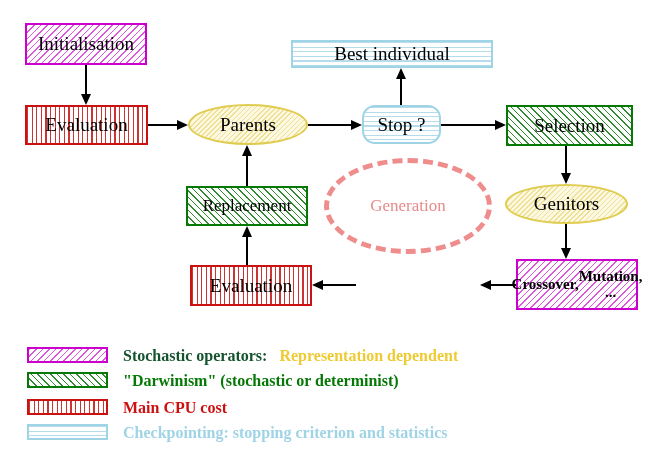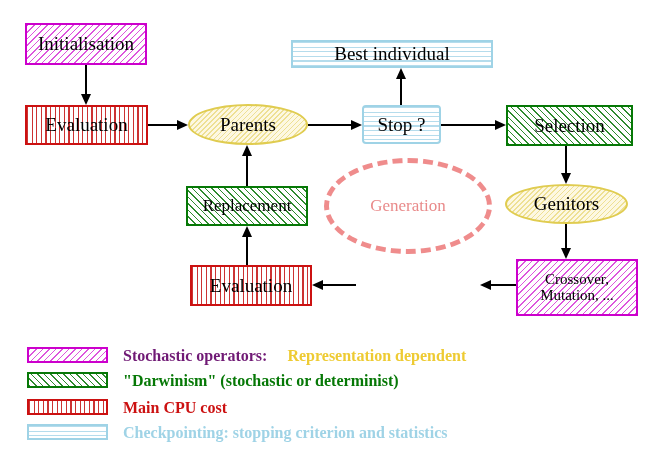--- a/index.html
+++ b/index.html
@@ -26,21 +26,21 @@
     background:repeating-linear-gradient(90deg,#cc3333 0 1.3px,#ffffff 1.3px 4.6px);
   }
   .hatch-cyan{
     border:2px solid #9fd3e6;
     background:repeating-linear-gradient(180deg,#b5dcec 0 1.3px,#ffffff 1.3px 4.6px);
   }
   .ellipse-yellow{
     border:2px solid #e0cc50;border-radius:50%;
     background:repeating-linear-gradient(135deg,#eee094 0 1.2px,#fdf8e2 1.2px 3.6px);
   }
-  .rounded{border-radius:4px;}
+  .rounded{border-radius:13px;}
   
   #generation{
     position:absolute;left:324px;top:158px;width:168px;height:96px;
     box-sizing:border-box;border:5px dashed #ef8c8c;border-radius:50%;
     display:flex;align-items:center;justify-content:center;
     color:#e98a8a;font-size:17px;
   }
   
   .hline,.vline{position:absolute;background:#000;}
   .hline{height:2px;}
@@ -49,21 +49,21 @@
   .ah-down{border-left:5px solid transparent;border-right:5px solid transparent;border-top:11px solid #000;}
   .ah-up{border-left:5px solid transparent;border-right:5px solid transparent;border-bottom:11px solid #000;}
   .ah-right{border-top:5px solid transparent;border-bottom:5px solid transparent;border-left:11px solid #000;}
   .ah-left{border-top:5px solid transparent;border-bottom:5px solid transparent;border-right:11px solid #000;}
   
   .swatch{position:absolute;left:27px;width:81px;height:16px;box-sizing:border-box;}
   .legend-text{
     position:absolute;left:123px;font-size:16px;font-weight:bold;
     font-family:"Liberation Serif","DejaVu Serif",serif;white-space:nowrap;
   }
-  .t-magenta{color:#701a75;}
+  .t-magenta{color:#14532d;}
   .t-gold{color:#eecb33;}
   .t-green{color:#067806;}
   .t-red{color:#cc1111;}
   .t-cyan{color:#9fd3e6;}
   .small-label{font-size:15px;}
 </style>
 </head>
 <body>
 
 <div id="canvas">
@@ -102,21 +102,21 @@
 
   <div class="node ellipse-yellow" style="left:505px;top:184px;width:123px;height:40px;">
     <span>Genitors</span>
   </div>
 
   <div class="node hatch-red" style="left:190px;top:265px;width:122px;height:41px;">
     <span>Evaluation</span>
   </div>
 
 
-  <div class="node hatch-magenta small-label" style="left:516px;top:259px;width:122px;height:57px;flex-direction:column;">
+  <div class="node hatch-magenta small-label" style="left:516px;top:259px;width:122px;height:51px;flex-direction:row;font-weight:bold;">
     <span>Crossover,</span>
     <span>Mutation, ...</span>
   </div>
 
   <div>
     <div class="vline" style="left:85px;top:65px;height:29px;"></div>
     <div class="ah ah-down" style="left:81px;top:94px;"></div>
   </div>
 
   <div>
@@ -166,21 +166,21 @@
 
   <div>
     <div class="ah ah-up" style="left:242px;top:145px;"></div>
     <div class="vline" style="left:246px;top:156px;height:30px;"></div>
   </div>
 
   <div>
     <div class="swatch hatch-magenta" style="top:347px;"></div>
     <div class="legend-text" style="top:347px;">
       <span class="t-magenta">Stochastic operators:</span>
-      <span class="t-gold" style="margin-left:16px;">Representation dependent</span>
+      <span class="t-gold" style="margin-left:8px;">Representation dependent</span>
     </div>
 
     <div class="swatch hatch-green" style="top:372px;"></div>
     <div class="legend-text t-green" style="top:372px;">"Darwinism" (stochastic or determinist)</div>
 
     <div class="swatch hatch-red" style="top:399px;"></div>
     <div class="legend-text t-red" style="top:399px;">Main CPU cost</div>
 
     <div class="swatch hatch-cyan" style="top:424px;"></div>
     <div class="legend-text t-cyan" style="top:424px;">Checkpointing: stopping criterion and statistics</div>

